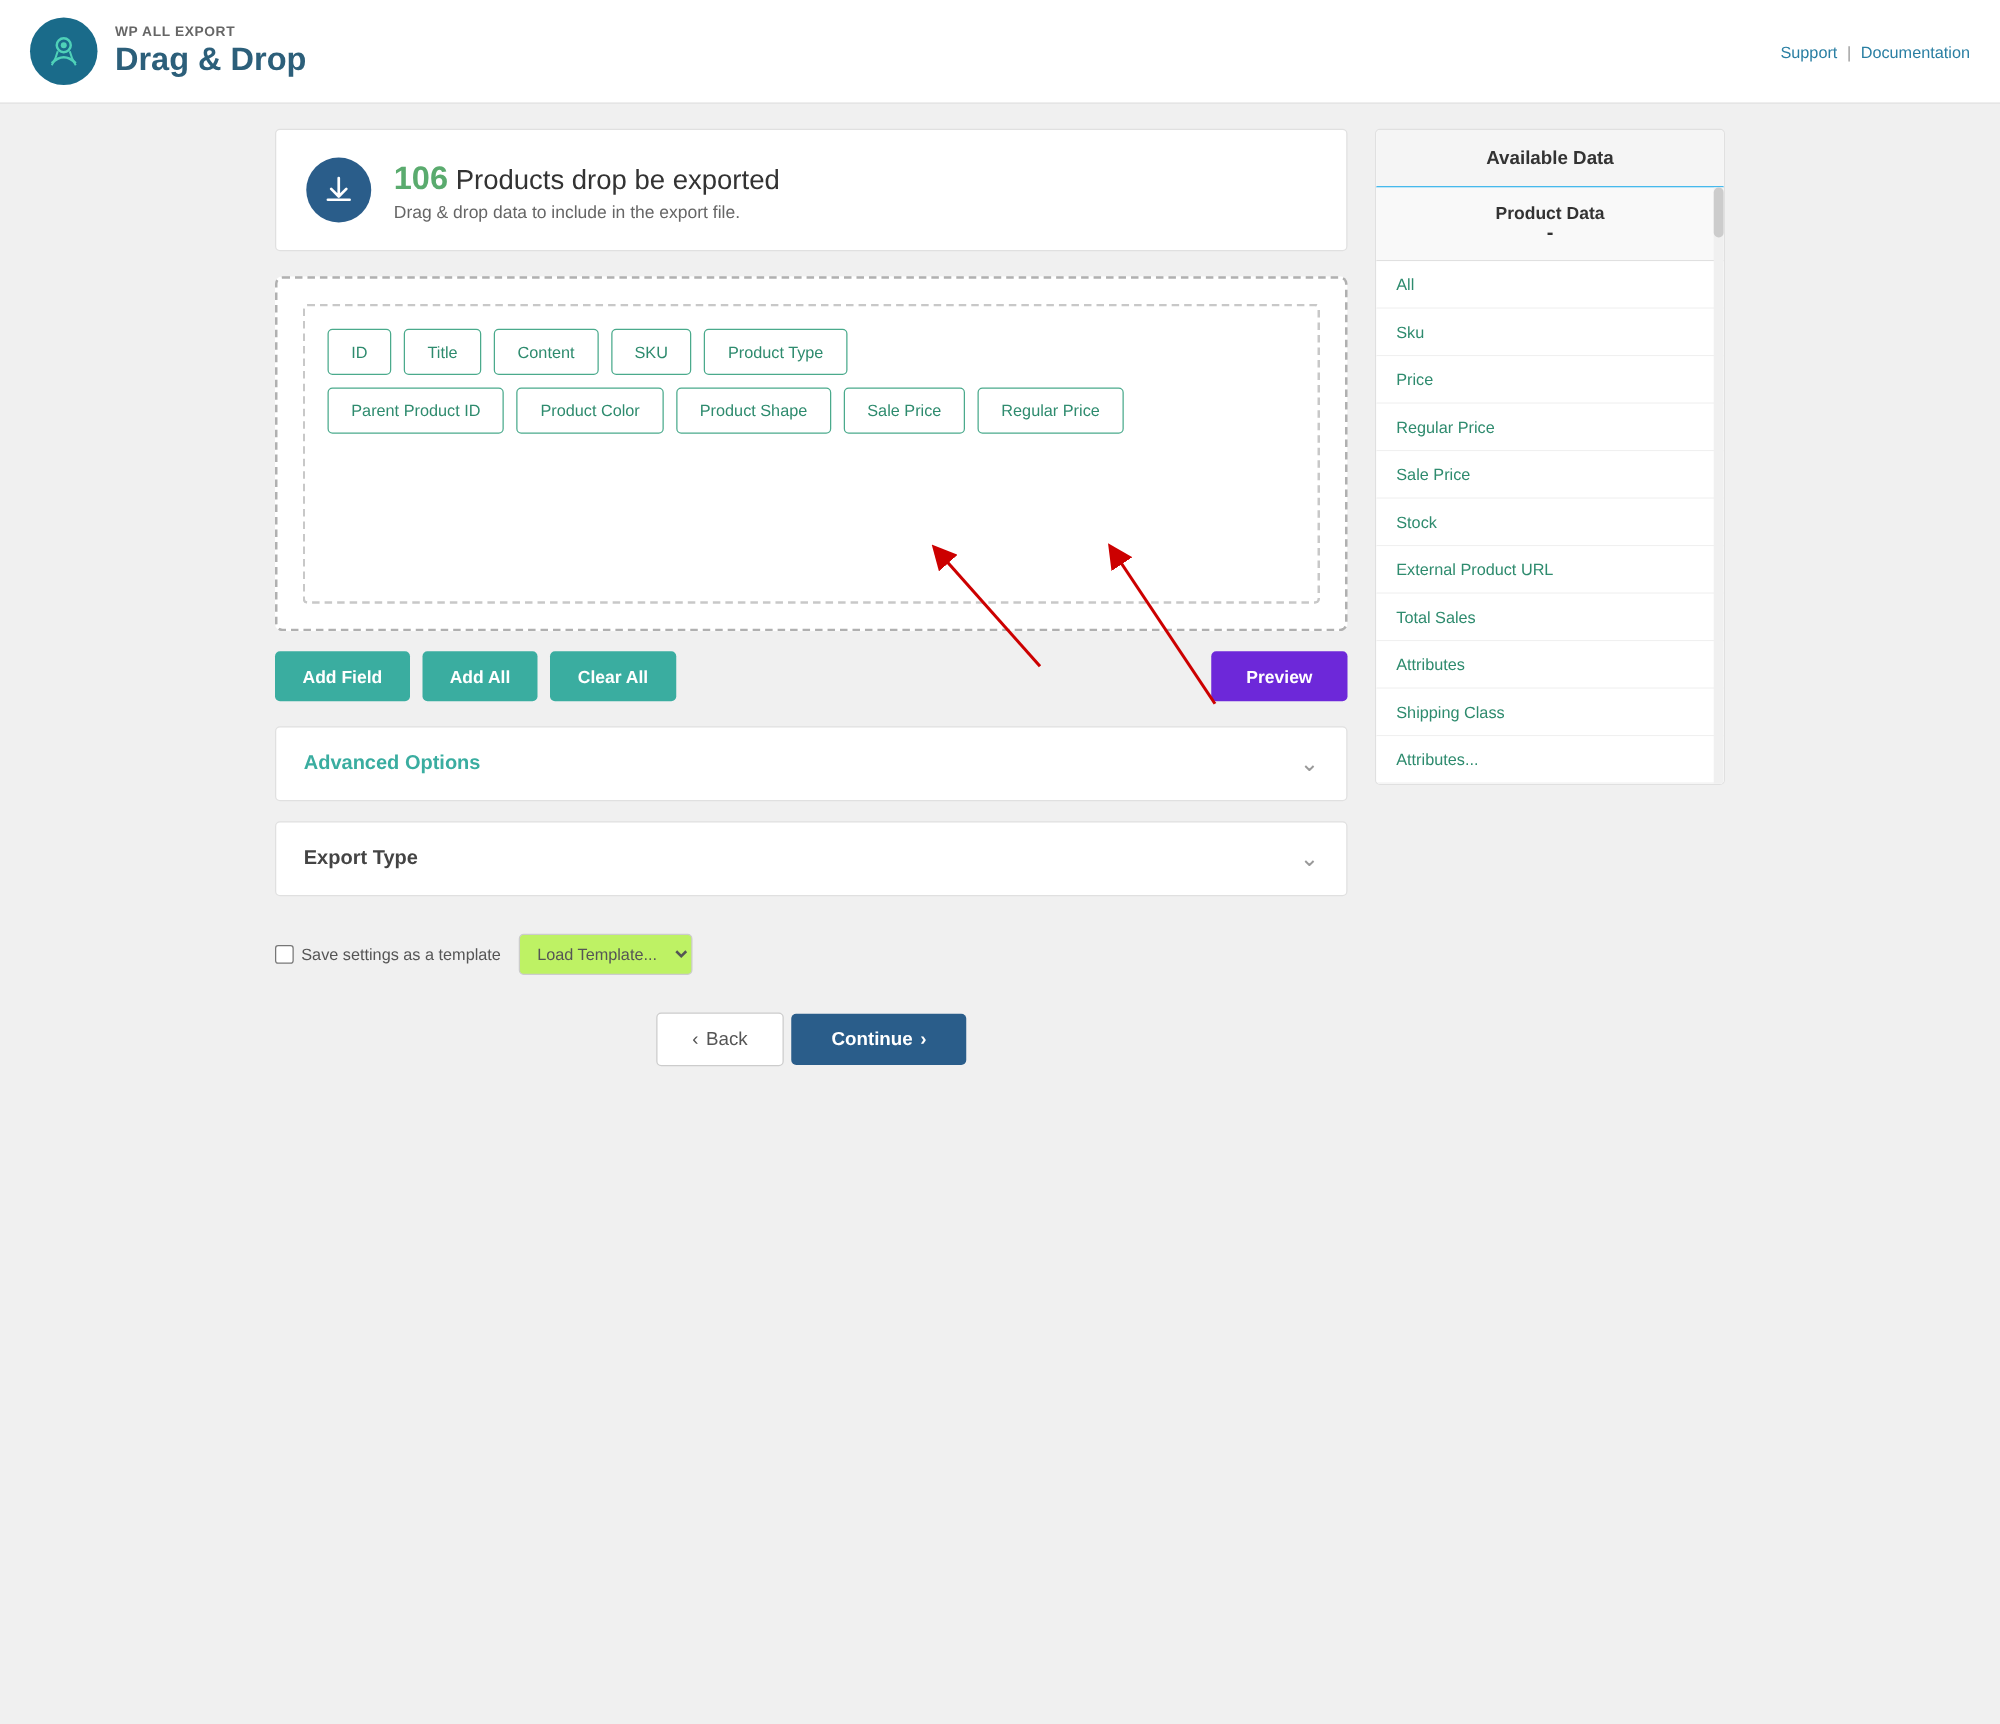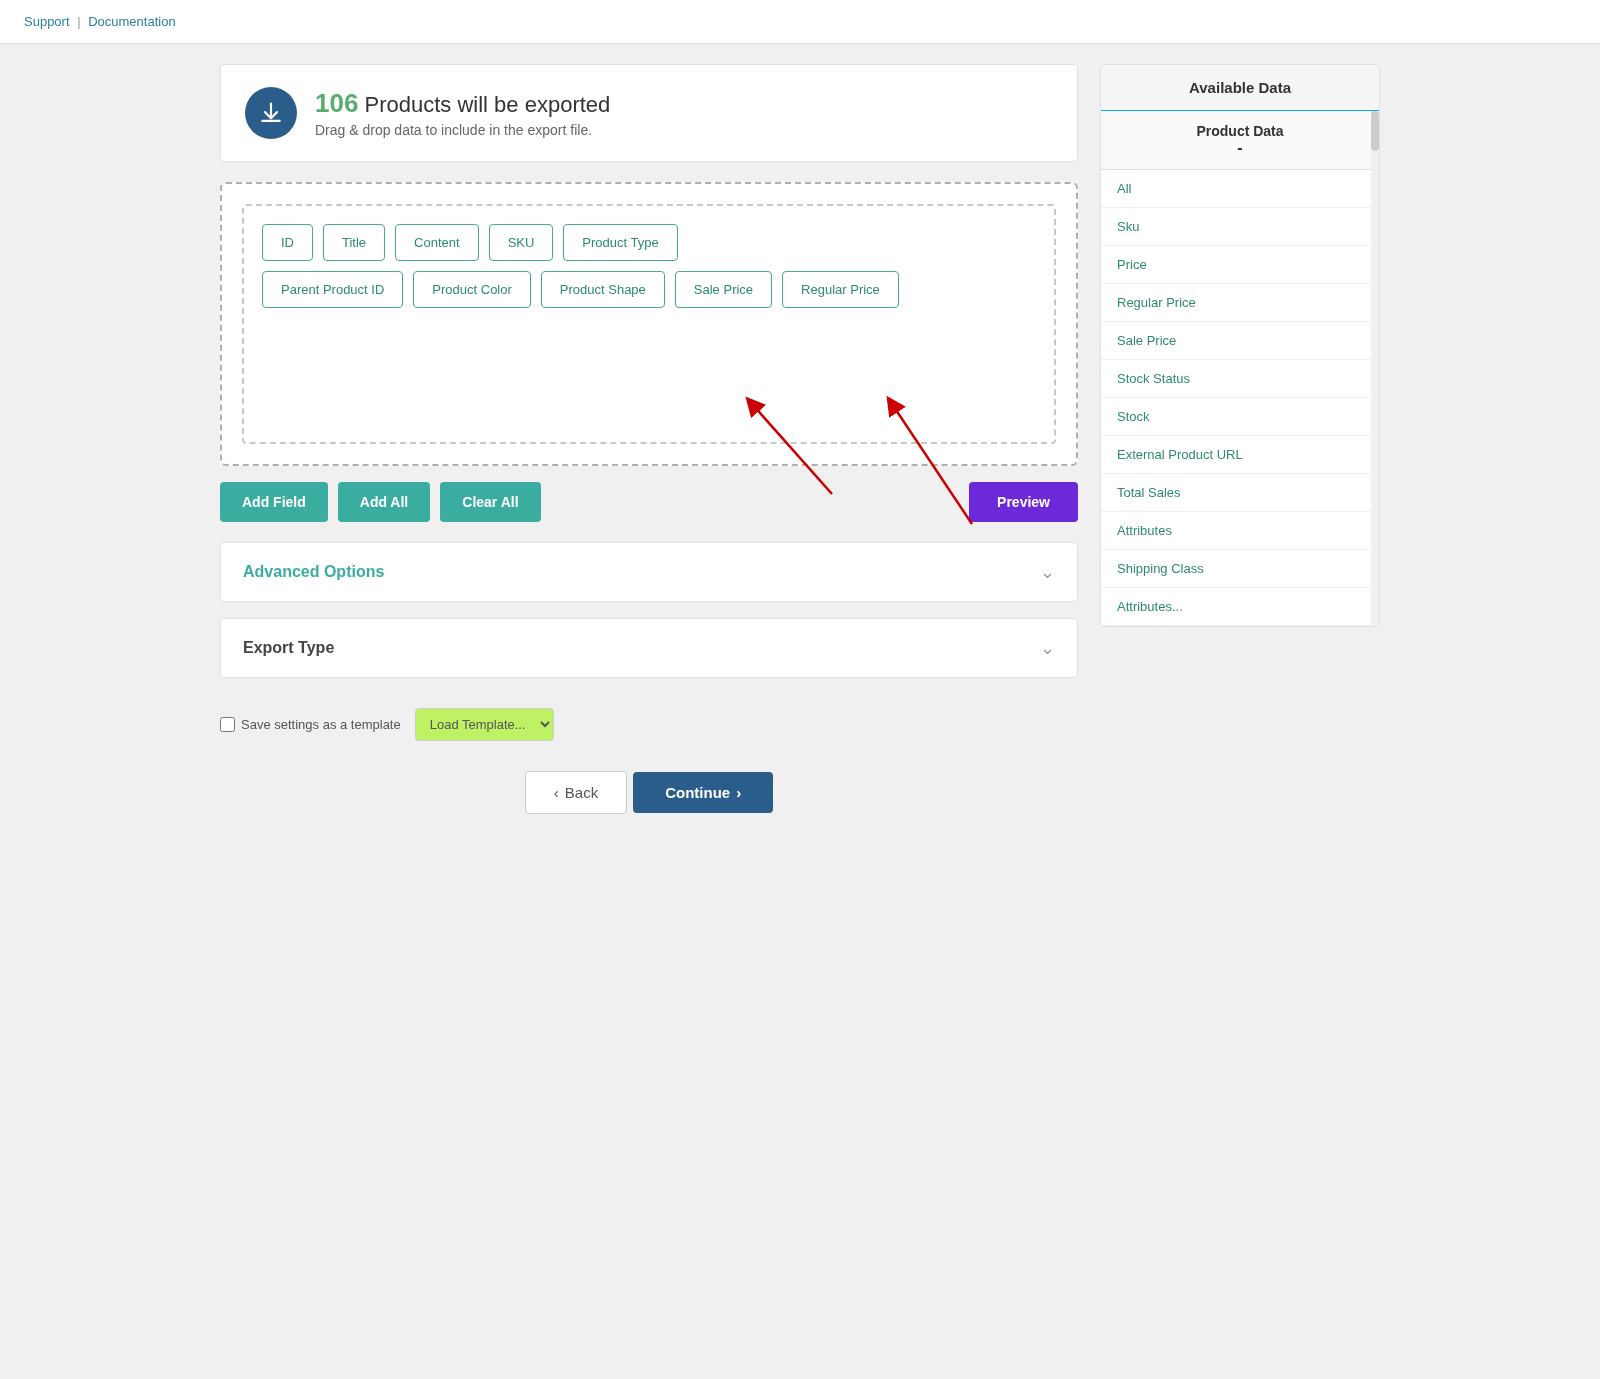--- a/index.html
+++ b/index.html
@@ -269,20 +269,35 @@
       background: #ccc;
       border-radius: 4px;
     }
 
     .relative-wrap { position: relative; }
   </style>
 </head>
 <body>
 
 <div class="header">
+  <div class="header-left">
+    <div class="logo-icon">
+      <svg viewBox="0 0 40 40" fill="none">
+        <circle cx="20" cy="14" r="7" stroke="#4fd1b8" stroke-width="2.5" fill="none"></circle>
+        <path d="M8 32 Q20 20 32 32" stroke="#4fd1b8" stroke-width="2.5" fill="none"></path>
+        <circle cx="20" cy="14" r="3" fill="#4fd1b8"></circle>
+        <path d="M14 20 Q12 28 8 34" stroke="#4fd1b8" stroke-width="2" fill="none"></path>
+        <path d="M26 20 Q28 28 32 34" stroke="#4fd1b8" stroke-width="2" fill="none"></path>
+      </svg>
+    </div>
+    <div class="header-title-group">
+      <div class="header-subtitle">WP ALL EXPORT</div>
+      <div class="header-title">Drag &amp; Drop</div>
+    </div>
+  </div>
   <div class="header-links">
     <a>Support</a>
     <span>|</span>
     <a>Documentation</a>
   </div>
 </div>
 
 <div class="main-container">
 
   <div class="left-panel">
@@ -290,21 +305,21 @@
     <div class="export-banner">
       <div class="export-icon">
         <svg viewBox="0 0 30 30" fill="none">
           <path d="M15 4 L15 20 M8 14 L15 21 L22 14" stroke="#fff" stroke-width="2.5" stroke-linecap="round" stroke-linejoin="round"></path>
           <path d="M5 24 L25 24" stroke="#fff" stroke-width="2.5" stroke-linecap="round"></path>
         </svg>
       </div>
       <div class="export-text">
         <div class="export-count">
           <strong>106</strong>
-          <span>Products will be exported</span>
+          <span>Products drop be exported</span>
         </div>
         <div class="export-subtitle">Drag &amp; drop data to include in the export file.</div>
       </div>
     </div>
 
     <div class="relative-wrap">
       <div class="dnd-area">
         <div class="dnd-inner">
 
           <div class="field-row">
@@ -390,21 +405,20 @@
           <span class="product-data-label">Product Data</span>
           <span class="product-data-collapse">-</span>
         </div>
 
         <div class="data-items">
           <div class="data-item">All</div>
           <div class="data-item">Sku</div>
           <div class="data-item">Price</div>
           <div class="data-item">Regular Price</div>
           <div class="data-item">Sale Price</div>
-          <div class="data-item">Stock Status</div>
           <div class="data-item">Stock</div>
           <div class="data-item">External Product URL</div>
           <div class="data-item">Total Sales</div>
           <div class="data-item">Attributes</div>
           <div class="data-item">Shipping Class</div>
           <div class="data-item">Attributes...</div>
         </div>
 
         <div class="scroll-track">
           <div class="scroll-thumb"></div>

